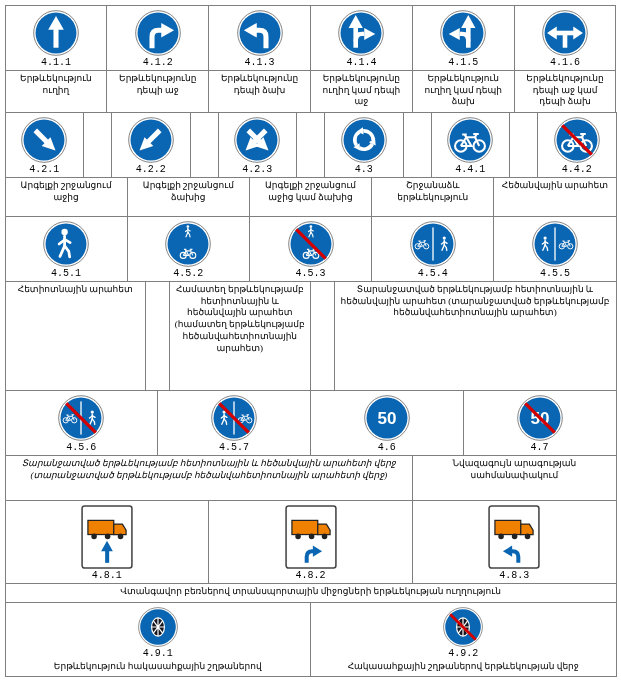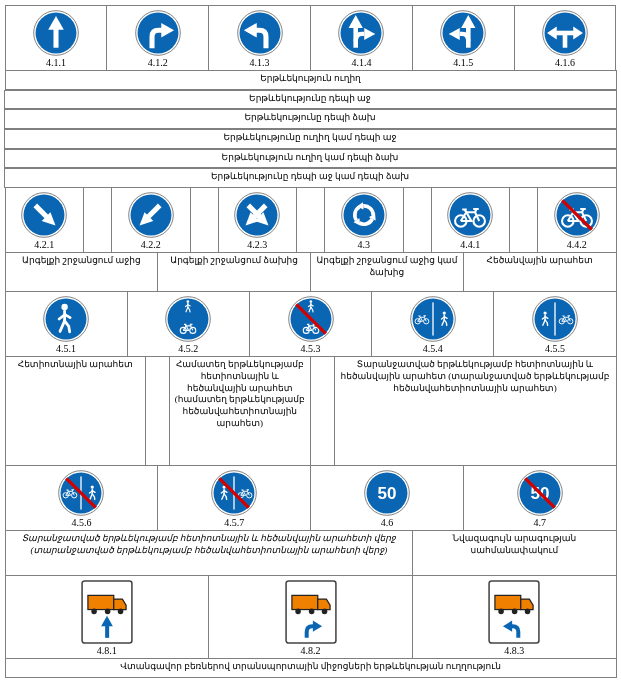--- a/index.html
+++ b/index.html
@@ -11,26 +11,26 @@
   .cell + .cell{margin-left:-1px;}
   .w6{flex:1 1 16.666%;}
   .w5{flex:1 1 20%;}
   .w5x2{flex:2 1 40%;}
   .w4{flex:1 1 25%;}
   .w4x2{flex:2 1 50%;font-style:italic;}
   .w3{flex:1 1 33.333%;}
   .w2{flex:1 1 50%;}
   .w1{flex:1 1 100%;}
   .sign-cell{display:flex;flex-direction:column;align-items:center;justify-content:center;padding:4px 2px 2px;}
-  .num{font-size:10px;margin-top:1px;text-align:center;}
+  .num{font-size:10px;margin-top:1px;text-align:center;font-family:Liberation Mono, monospace;}
   .cap-cell{font-size:9px;line-height:1.3;text-align:center;padding:2px 4px 4px;}
   .sgn{width:46px;height:46px;display:block;}
   .sgn-sm{width:40px;height:40px;display:block;}
   .sgn-tk{width:52px;height:64px;display:block;}
-  .r-cap1{min-height:34px;flex-direction:column;}
+  .r-cap1{min-height:34px;}
   .r-cap2{min-height:40px;}
   .r-cap3{min-height:110px;gap:24px;}
   .r-cap4{min-height:46px;}
   .r-cap5{min-height:16px;}
   .r-s1{min-height:64px;}
   .r-s2{min-height:57px;gap:28px;}
   .r-s3{min-height:60px;}
   .r-s5{min-height:80px;align-items:center;}
   .merged-cell{display:flex;flex-direction:column;align-items:center;justify-content:flex-start;padding:4px 6px 4px;}
   .merged-cell .cap{font-size:9px;line-height:1.3;text-align:center;margin-top:2px;}
@@ -221,20 +221,21 @@
           <use href="#red-slash"></use>
         </svg>
       <div class="num">4.4.2</div>
     </div>
   </div>
 
   <div class="row r-cap2">
     <div class="cell w6 cap-cell">Արգելքի շրջանցում աջից</div>
     <div class="cell w6 cap-cell">Արգելքի շրջանցում ձախից</div>
     <div class="cell w6 cap-cell">Արգելքի շրջանցում աջից կամ ձախից</div>
+    <div class="cell w6 cap-cell">Շրջանաձև երթևեկություն</div>
     <div class="cell w6 cap-cell">Հեծանվային արահետ</div>
   </div>
 
   <div class="row r-s3">
     <div class="cell w5 sign-cell">
       <svg class="sgn" viewBox="0 0 100 100">
           <use href="#blue-base"></use>
           <use href="#a-ped"></use>
         </svg>
       <div class="num">4.5.1</div>
@@ -350,15 +351,32 @@
         </svg>
       <div class="num">4.8.3</div>
     </div>
   </div>
 
   <div class="row r-cap5">
     <div class="cell w1 cap-cell">Վտանգավոր բեռներով տրանսպորտային միջոցների երթևեկության ուղղություն</div>
   </div>
 
   <div class="row">
+    <div class="cell w2 merged-cell">
+      <svg class="sgn-sm" viewBox="0 0 100 100">
+          <use href="#blue-base"></use>
+          <use href="#a-chains"></use>
+        </svg>
+      <div class="num">4.9.1</div>
+      <div class="cap">Երթևեկություն հակասահքային շղթաներով</div>
+    </div>
+    <div class="cell w2 merged-cell">
+      <svg class="sgn-sm" viewBox="0 0 100 100">
+          <use href="#blue-base"></use>
+          <use href="#a-chains"></use>
+          <use href="#red-slash"></use>
+        </svg>
+      <div class="num">4.9.2</div>
+      <div class="cap">Հակասահքային շղթաներով երթևեկության վերջ</div>
+    </div>
   </div>
 
 </div>
 
 </body></html>

